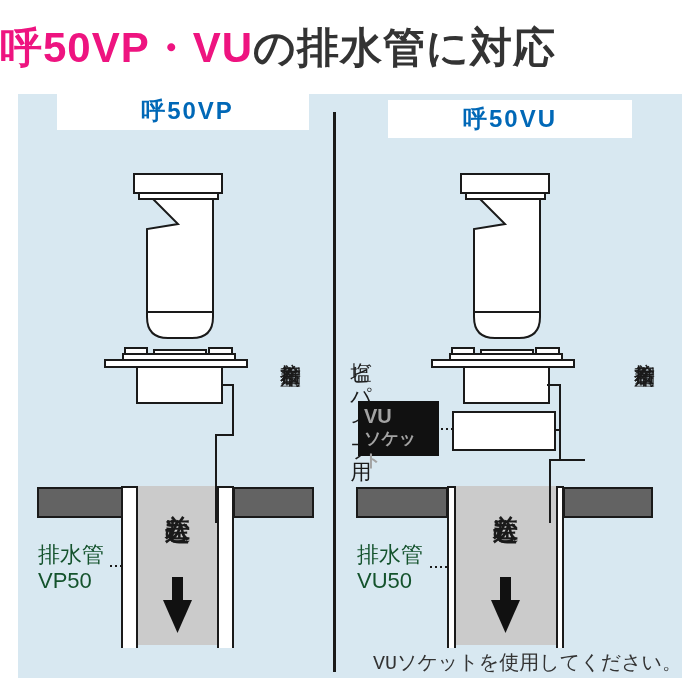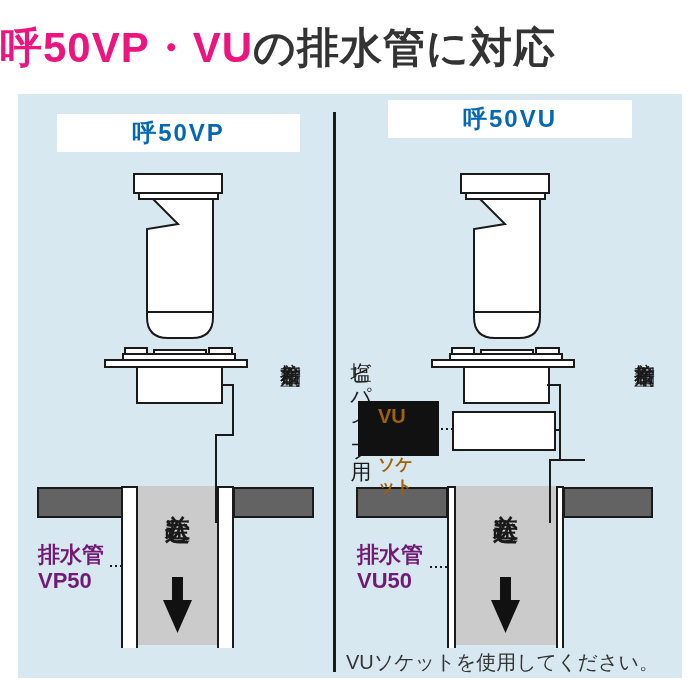--- a/index.html
+++ b/index.html
@@ -18,50 +18,50 @@
   .title .rest{color:#333333;}
   .panel{
     position:absolute;left:18px;top:94px;width:664px;height:584px;
     background:#d8e8f1;
   }
   .half-header{
     position:absolute;height:38px;background:#ffffff;
     text-align:center;line-height:38px;
     font-size:24px;font-weight:bold;color:#0068b7;letter-spacing:2px;
   }
-  .hdr-vp{left:57px;top:114px;width:243px;}
+  .hdr-vp{left:57px;top:92px;width:243px;padding-left:9px;}
   .hdr-vu{left:388px;top:100px;width:244px;}
   svg.overlay{position:absolute;left:0;top:0;}
   .vtext{
     position:absolute;
     writing-mode:vertical-rl;text-orientation:mixed;
     font-size:21px;line-height:23.5px;letter-spacing:1px;color:#1a1a1a;
     white-space:pre;
   }
   .vtext span{display:block;}
   .insert{
     position:absolute;
     writing-mode:vertical-rl;text-orientation:mixed;
     font-size:25px;line-height:27px;font-weight:bold;color:#1a1a1a;
     letter-spacing:2px;
   }
   .pipe-label{
-    position:absolute;font-size:22px;line-height:26px;color:#701a75;
-    font-weight:700;white-space:nowrap;
+    position:absolute;font-size:22px;line-height:26px;color:#14532d;
+    font-weight:400;white-space:nowrap;
   }
   .vu-tag{
     position:absolute;left:358px;top:401px;width:81px;height:55px;
-    background:#111111;color:#a16207;box-sizing:border-box;
-    padding:4px 20px;font-weight:bold;
+    background:#111111;color:#a3a3a3;box-sizing:border-box;
+    padding:4px 6px;font-weight:bold;
   }
   .vu-tag .l1{font-size:20px;line-height:23px;}
-  .vu-tag .l2{font-size:17px;line-height:22px;letter-spacing:0px;margin-top:26px;}
+  .vu-tag .l2{font-size:17px;line-height:22px;letter-spacing:0px;}
   .note{
-    position:absolute;left:330px;top:649px;width:345px;
-    text-align:center;font-size:20px;color:#333333;white-space:nowrap;
+    position:absolute;left:355px;top:649px;width:345px;
+    text-align:center;font-size:20px;color:#333333;white-space:nowrap;font-family:Liberation Mono, monospace;
   }
 </style>
 </head>
 <body>
 
 <div class="stage">
 
   <div class="title">
     <span class="hl">呼50VP・VU</span><span class="rest">の排水管に対応</span>
   </div>

